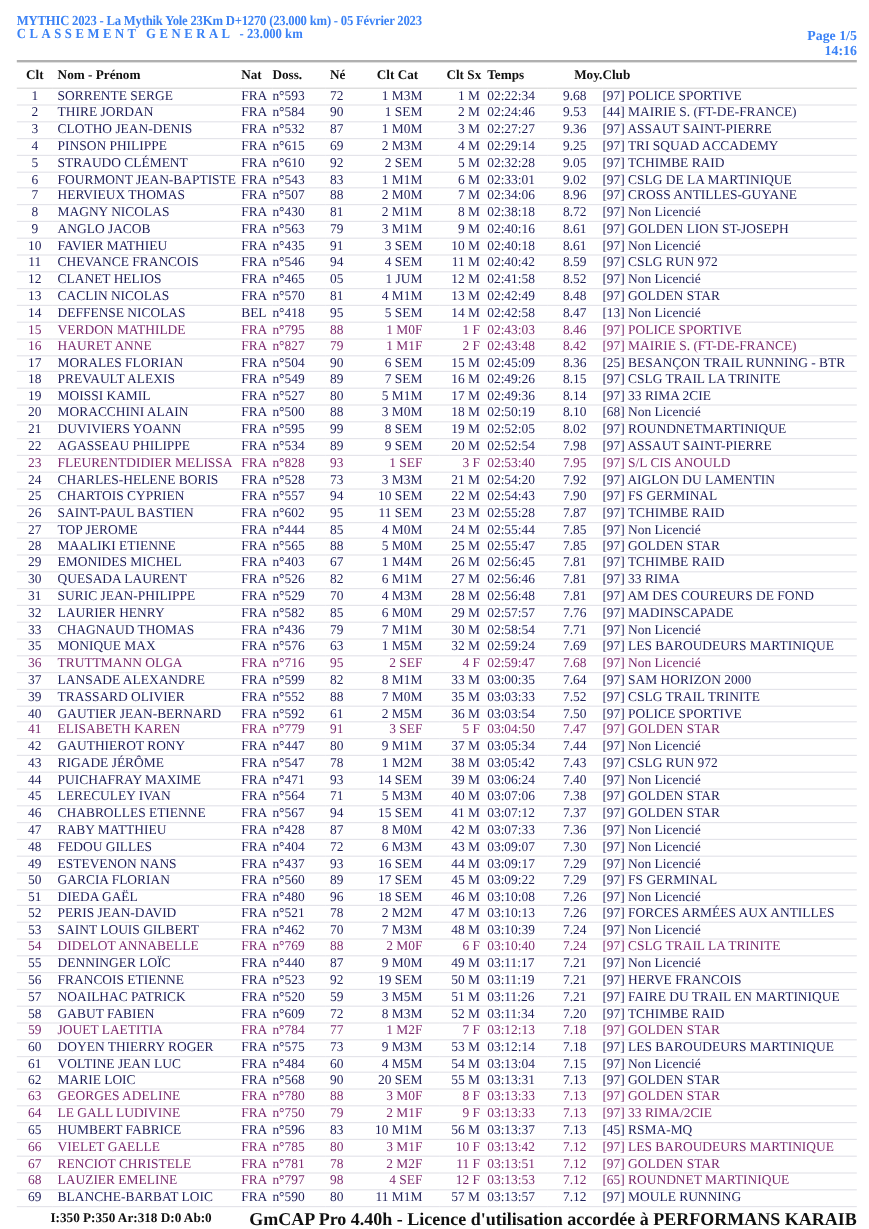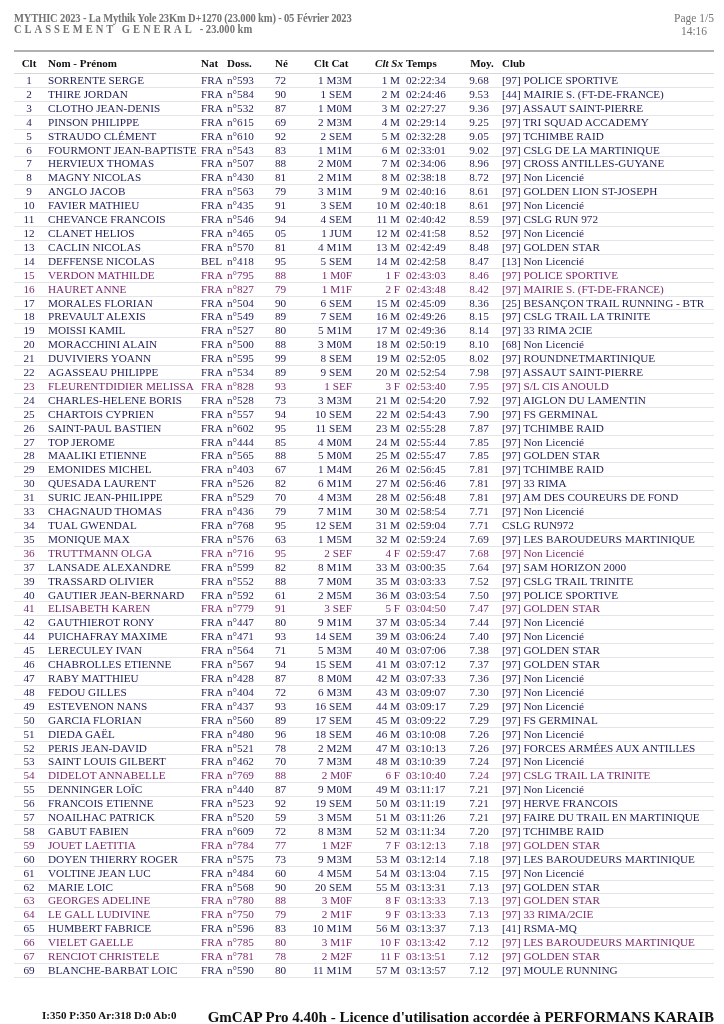--- a/index.html
+++ b/index.html
@@ -1,42 +1,42 @@
 <!DOCTYPE html>
 <html><head>
 <meta charset="utf-8">
 <style>
   html, body { margin: 0; padding: 0; background: #ffffff; }
   body {
     width: 724px; height: 1024px; position: relative; overflow: hidden;
     font-family: "Liberation Serif", "DejaVu Serif", serif;
     color: #1e1e5a;
   }
-  .header { position: absolute; left: 14px; top: 12px; right: 10px; color: #737373; }
+  .header { position: absolute; left: 14px; top: 12px; right: 10px; color: #3b82f6; }
   .title1 { font-size: 11.5px; font-weight: bold; letter-spacing: -0.2px; transform: scaleX(0.92); transform-origin: left; white-space: nowrap; }
   .title2 { font-size: 11.5px; font-weight: bold; letter-spacing: 3.2px; margin-top: -1px; transform: scaleX(0.92); transform-origin: left; white-space: nowrap; }
   .title2 .km { letter-spacing: 0; }
-  .pageinfo { position: absolute; right: 0; top: 0; text-align: center; font-size: 11.5px; font-weight: normal; line-height: 13px; }
+  .pageinfo { position: absolute; right: 0; top: 12px; text-align: right; font-size: 11.5px; font-weight: bold; line-height: 13px; }
   .rule-top { position: absolute; left: 14px; right: 10px; top: 50px; height: 2px; background: #b0b0b0; }
   table { position: absolute; left: 14px; top: 53px; width: 700px; border-collapse: collapse; font-size: 11.2px; }
   th { font-weight: bold; font-size: 11px; color: #111; text-align: left; height: 20px; padding: 0; border-bottom: 1px solid #d6d6d6; transform-origin: left; }
   td { height: 12.9px; padding: 0; line-height: 12.9px; border-bottom: 1px solid #e4e4ea; white-space: nowrap; }
   .c-clt { width: 30px; text-align: center; }
   .c-name { width: 153px; padding-left: 4px; }
   .c-nat { width: 26px; }
   .c-doss { width: 44px; }
   .c-ne { width: 25px; padding-left: 4px; }
   .c-cat { width: 52px; text-align: right; padding-right: 14px; }
   .c-sx { width: 34px; text-align: right; padding-right: 6px; }
   .c-temps { width: 50px; }
   .c-moy { width: 40px; text-align: center; }
   .c-club { overflow: visible; }
   th.c-cat { text-align: left; padding-left: 14px; padding-right: 0; }
-  th.c-sx { text-align: center; padding-left: 6px; padding-right:0;font-style:italic; }
-  th.c-moy { text-align: center; padding-left: 6px; }
+  th.c-sx { text-align: left; padding-left: 6px; padding-right:0; }
+  th.c-moy { text-align: right; padding-left: 6px; }
   tr.female td { color: #7a2a70; }
   .footer-left { position: absolute; left: 14px; top: 1009px; font-size: 11px; font-weight: bold; color: #111; margin-left: 28px; }
   .footer-right { position: absolute; right: 10px; top: 1009px; font-size: 15px; font-weight: bold; color: #111; padding-left: 15px; }
 </style>
 </head>
 <body>
 
 <div class="header">
   <div class="title1">MYTHIC 2023 - La Mythik Yole 23Km D+1270 (23.000 km) - 05 Février 2023</div>
   <div class="title2"><span>CLASSEMENT GENERAL</span> <span class="km">- 23.000 km</span></div>
@@ -429,42 +429,42 @@
         <td class="c-nat">FRA</td>
         <td class="c-doss">n°529</td>
         <td class="c-ne">70</td>
         <td class="c-cat">4 M3M</td>
         <td class="c-sx">28 M</td>
         <td class="c-temps">02:56:48</td>
         <td class="c-moy">7.81</td>
         <td class="c-club">[97] AM DES COUREURS DE FOND</td>
       </tr>
       <tr>
+        <td class="c-clt">32</td>
+        <td class="c-name">LAURIER HENRY</td>
+        <td class="c-nat">FRA</td>
+        <td class="c-doss">n°582</td>
+        <td class="c-ne">85</td>
+        <td class="c-cat">6 M0M</td>
+        <td class="c-sx">29 M</td>
+        <td class="c-temps">02:57:57</td>
+        <td class="c-moy">7.76</td>
+        <td class="c-club">[97] MADINSCAPADE</td>
+      </tr>
+      <tr>
         <td class="c-clt">33</td>
         <td class="c-name">CHAGNAUD THOMAS</td>
         <td class="c-nat">FRA</td>
         <td class="c-doss">n°436</td>
         <td class="c-ne">79</td>
         <td class="c-cat">7 M1M</td>
         <td class="c-sx">30 M</td>
         <td class="c-temps">02:58:54</td>
         <td class="c-moy">7.71</td>
         <td class="c-club">[97] Non Licencié</td>
-      </tr>
-      <tr>
-        <td class="c-clt">34</td>
-        <td class="c-name">TUAL GWENDAL</td>
-        <td class="c-nat">FRA</td>
-        <td class="c-doss">n°768</td>
-        <td class="c-ne">95</td>
-        <td class="c-cat">12 SEM</td>
-        <td class="c-sx">31 M</td>
-        <td class="c-temps">02:59:04</td>
-        <td class="c-moy">7.71</td>
-        <td class="c-club">CSLG RUN972</td>
       </tr>
       <tr>
         <td class="c-clt">35</td>
         <td class="c-name">MONIQUE MAX</td>
         <td class="c-nat">FRA</td>
         <td class="c-doss">n°576</td>
         <td class="c-ne">63</td>
         <td class="c-cat">1 M5M</td>
         <td class="c-sx">32 M</td>
         <td class="c-temps">02:59:24</td>
@@ -537,20 +537,32 @@
         <td class="c-nat">FRA</td>
         <td class="c-doss">n°447</td>
         <td class="c-ne">80</td>
         <td class="c-cat">9 M1M</td>
         <td class="c-sx">37 M</td>
         <td class="c-temps">03:05:34</td>
         <td class="c-moy">7.44</td>
         <td class="c-club">[97] Non Licencié</td>
       </tr>
       <tr>
+        <td class="c-clt">43</td>
+        <td class="c-name">RIGADE JÉRÔME</td>
+        <td class="c-nat">FRA</td>
+        <td class="c-doss">n°547</td>
+        <td class="c-ne">78</td>
+        <td class="c-cat">1 M2M</td>
+        <td class="c-sx">38 M</td>
+        <td class="c-temps">03:05:42</td>
+        <td class="c-moy">7.43</td>
+        <td class="c-club">[97] CSLG RUN 972</td>
+      </tr>
+      <tr>
         <td class="c-clt">44</td>
         <td class="c-name">PUICHAFRAY MAXIME</td>
         <td class="c-nat">FRA</td>
         <td class="c-doss">n°471</td>
         <td class="c-ne">93</td>
         <td class="c-cat">14 SEM</td>
         <td class="c-sx">39 M</td>
         <td class="c-temps">03:06:24</td>
         <td class="c-moy">7.40</td>
         <td class="c-club">[97] Non Licencié</td>
@@ -798,21 +810,21 @@
       <tr>
         <td class="c-clt">65</td>
         <td class="c-name">HUMBERT FABRICE</td>
         <td class="c-nat">FRA</td>
         <td class="c-doss">n°596</td>
         <td class="c-ne">83</td>
         <td class="c-cat">10 M1M</td>
         <td class="c-sx">56 M</td>
         <td class="c-temps">03:13:37</td>
         <td class="c-moy">7.13</td>
-        <td class="c-club">[41] RSMA-MQ</td>
+        <td class="c-club">[45] RSMA-MQ</td>
       </tr>
       <tr class="female">
         <td class="c-clt">66</td>
         <td class="c-name">VIELET GAELLE</td>
         <td class="c-nat">FRA</td>
         <td class="c-doss">n°785</td>
         <td class="c-ne">80</td>
         <td class="c-cat">3 M1F</td>
         <td class="c-sx">10 F</td>
         <td class="c-temps">03:13:42</td>
@@ -824,20 +836,32 @@
         <td class="c-name">RENCIOT CHRISTELE</td>
         <td class="c-nat">FRA</td>
         <td class="c-doss">n°781</td>
         <td class="c-ne">78</td>
         <td class="c-cat">2 M2F</td>
         <td class="c-sx">11 F</td>
         <td class="c-temps">03:13:51</td>
         <td class="c-moy">7.12</td>
         <td class="c-club">[97] GOLDEN STAR</td>
       </tr>
+      <tr class="female">
+        <td class="c-clt">68</td>
+        <td class="c-name">LAUZIER EMELINE</td>
+        <td class="c-nat">FRA</td>
+        <td class="c-doss">n°797</td>
+        <td class="c-ne">98</td>
+        <td class="c-cat">4 SEF</td>
+        <td class="c-sx">12 F</td>
+        <td class="c-temps">03:13:53</td>
+        <td class="c-moy">7.12</td>
+        <td class="c-club">[65] ROUNDNET MARTINIQUE</td>
+      </tr>
       <tr>
         <td class="c-clt">69</td>
         <td class="c-name">BLANCHE-BARBAT LOIC</td>
         <td class="c-nat">FRA</td>
         <td class="c-doss">n°590</td>
         <td class="c-ne">80</td>
         <td class="c-cat">11 M1M</td>
         <td class="c-sx">57 M</td>
         <td class="c-temps">03:13:57</td>
         <td class="c-moy">7.12</td>

